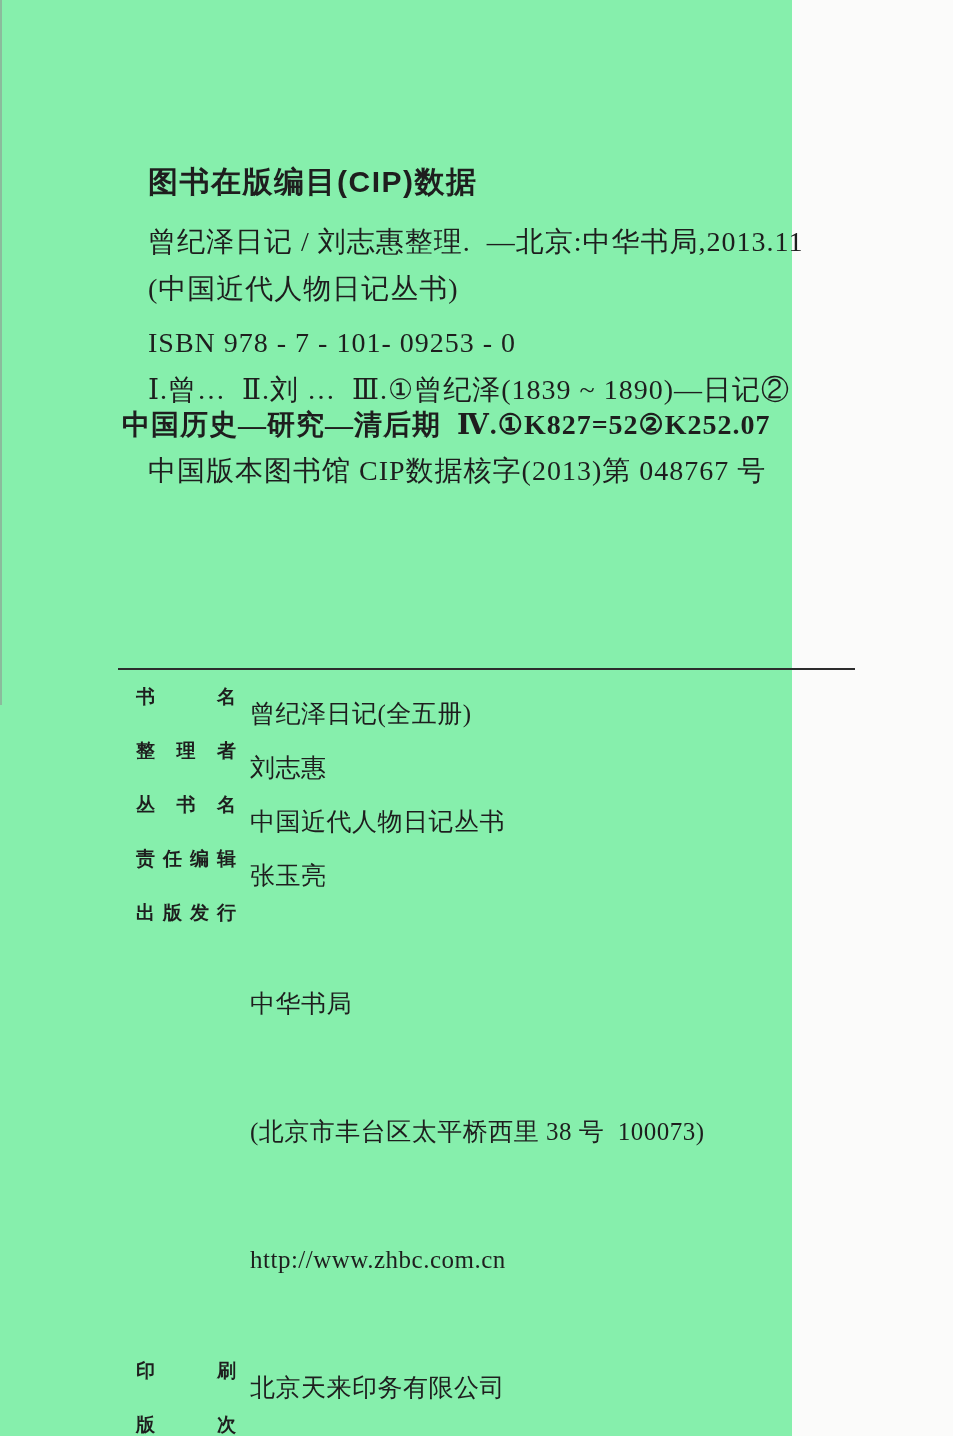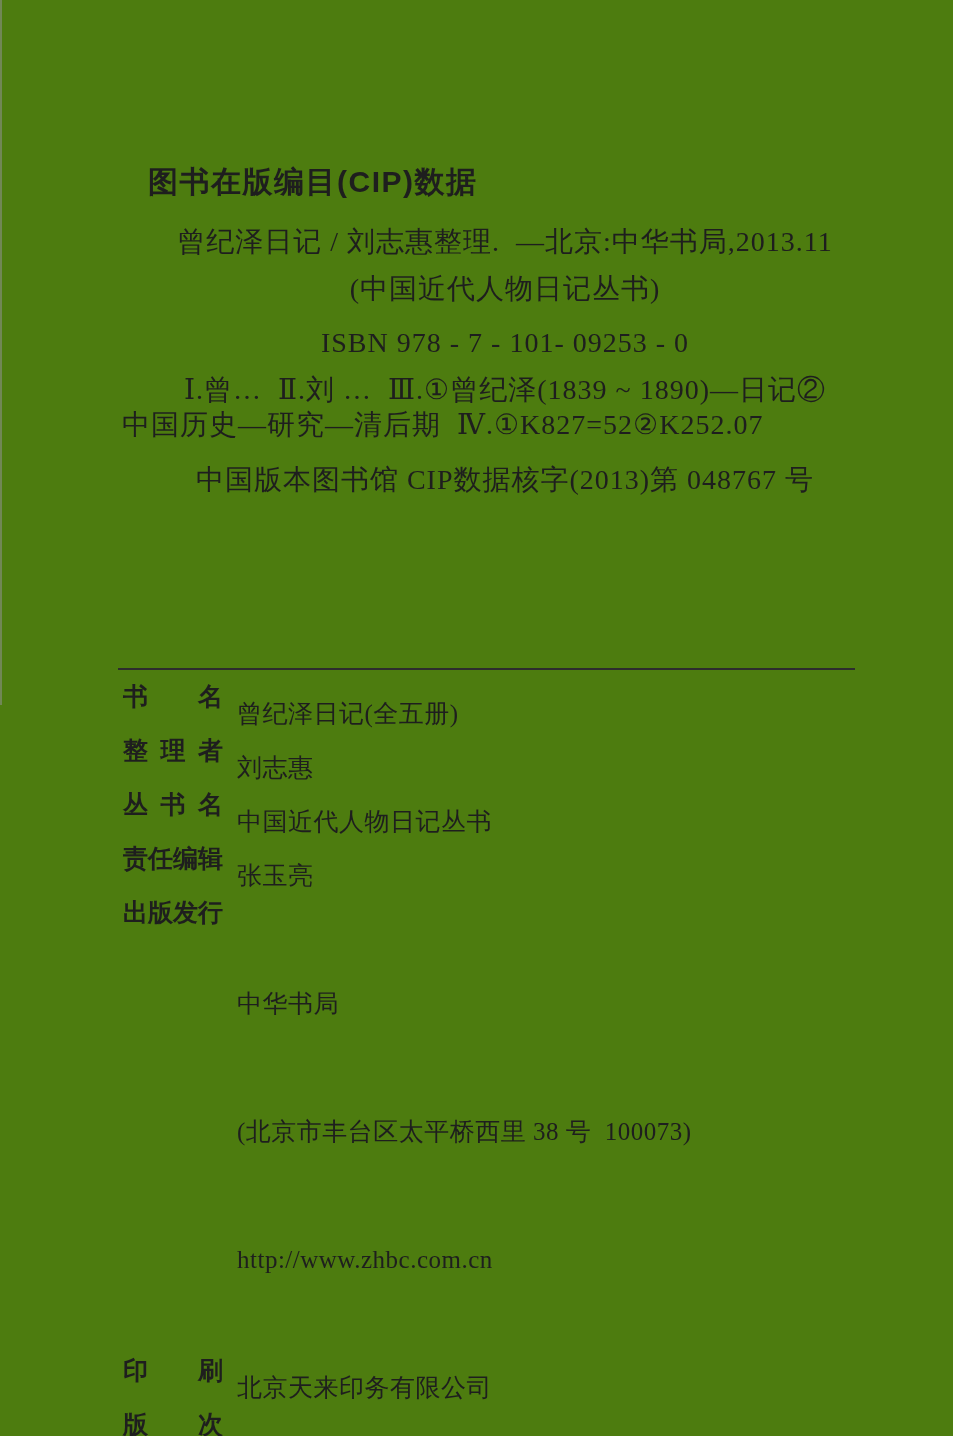--- a/index.html
+++ b/index.html
@@ -3,53 +3,53 @@
 <meta charset="utf-8">
 <style>
   html,body{margin:0;padding:0;}
   body{
     width:953px;height:1436px;
     background:#fbfbfa;
     font-family:"Liberation Serif","DejaVu Serif",serif;
     color:#1e1e1e;
     overflow:hidden;
   }
-  .page{position:relative;width:953px;height:1436px;background:#4d7c0f;}
+  .page{position:relative;width:792px;height:1436px;background:#86efac;}
   .scan-edge{position:absolute;left:0;top:0;width:2px;height:705px;background:#8f8f8f;opacity:.55;}
 
   
   .cip{position:absolute;left:122px;top:166px;width:740px;}
   .cip-header{
     font-family:"Liberation Sans","DejaVu Sans",sans-serif;
     font-weight:bold;font-size:30px;line-height:32px;
     letter-spacing:1.5px;margin:0 0 28px;padding-left:26px;
   }
   .cip p{
     font-size:28px;line-height:31px;margin:0;
     letter-spacing:1px;white-space:pre-wrap;
   }
-  .cip .ind{padding-left:26px;text-align:center;}
+  .cip .ind{padding-left:26px;}
   .cip .m-title{margin-bottom:16px;}
   .cip .m-series{margin-bottom:23px;}
   .cip .m-isbn{margin-bottom:16px;}
   .cip .m-class1{margin-bottom:4px;}
-  .cip .m-class2{margin-bottom:24px;}
+  .cip .m-class2{margin-bottom:15px;font-weight:bold;}
 
   
   .colophon{
     position:absolute;left:118px;top:668px;width:737px;
     border-top:2px solid #2d2d2d;border-bottom:2px solid #2d2d2d;
     padding:8px 0 10px;
     box-sizing:border-box;
   }
   .col-row{display:flex;align-items:flex-start;}
   .col-label{
-    flex:0 0 100px;margin-left:5px;
+    flex:0 0 100px;margin-left:18px;
     font-family:Liberation Serif, serif;
-    font-weight:bold;font-size:25px;line-height:37px;
+    font-weight:bold;font-size:19px;line-height:37px;
     text-align:justify;text-align-last:justify;
   }
   .col-values{
     margin-left:14px;flex:1;
     font-size:25px;line-height:37px;
     white-space:pre-wrap;letter-spacing:.5px;
   }
   .col-values .vline{min-height:37px;margin-top:17px;}
 </style>
 </head>

